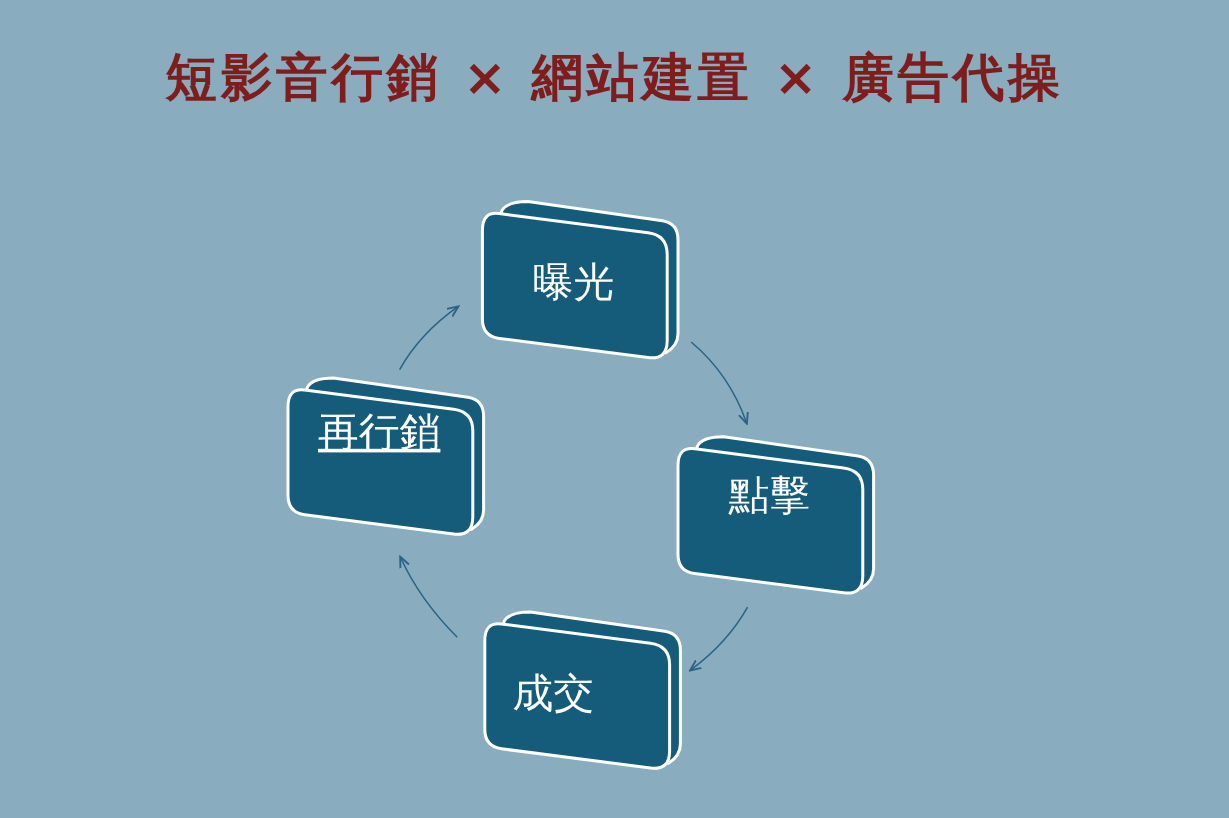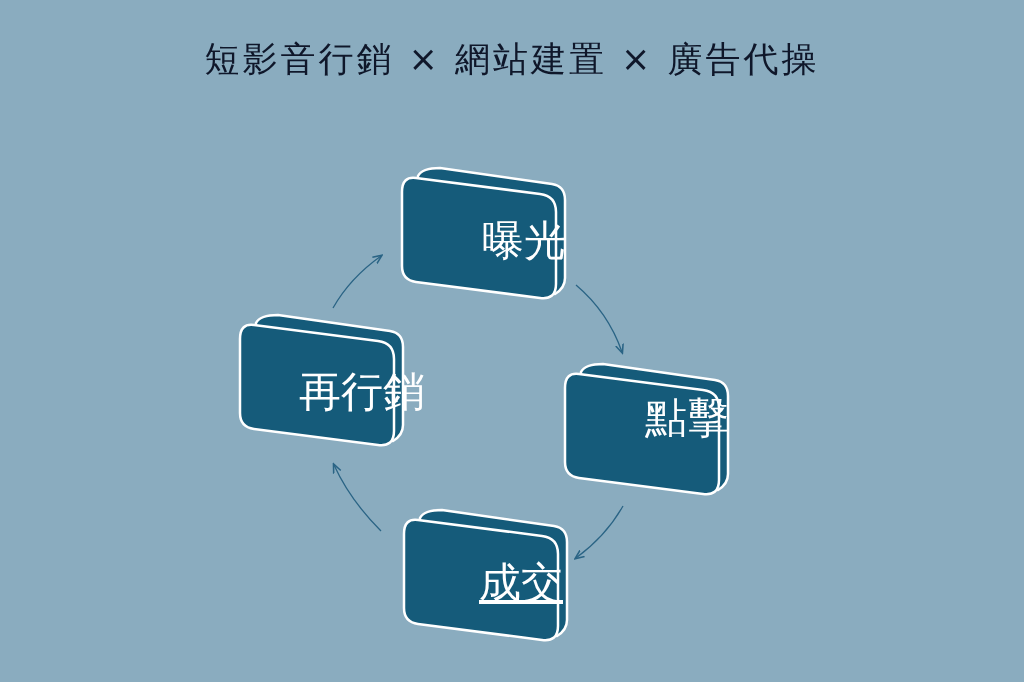--- a/index.html
+++ b/index.html
@@ -1,19 +1,19 @@
 <!DOCTYPE html>
 <html><head>
 <meta charset="utf-8">
 <style>
   html,body{margin:0;padding:0;}
   body{width:1024px;height:682px;background:#8aacbf;overflow:hidden;position:relative;font-family:"DejaVu Sans",sans-serif;}
-  .title{position:absolute;left:0;top:36px;width:1024px;text-align:center;font-size:35px;font-weight:normal;color:#0f172a;letter-spacing:3px;}
+  .title{position:absolute;left:0;top:36px;width:1024px;text-align:center;font-size:43px;font-weight:bold;color:#7f1d1d;letter-spacing:3px;}
   svg.diagram{position:absolute;left:0;top:0;}
-  .node-label{position:absolute;color:#ffffff;font-size:42px;text-align:center;width:150px;padding-left:46px;}
+  .node-label{position:absolute;color:#ffffff;font-size:34px;text-align:center;width:150px;}
 </style>
 </head>
 <body>
 
 <div class="title">短影音行銷 × 網站建置 × 廣告代操</div>
 
 <svg class="diagram" width="1024" height="682" viewBox="0 0 1024 682">
   <defs>
     <marker id="ah" markerWidth="8" markerHeight="8" refX="6" refY="4" orient="auto">
       <path d="M0,1 L7,4 L0,7" fill="none" stroke="#2a6485" stroke-width="1.2"></path>
@@ -30,14 +30,14 @@
   <path d="M333,308 Q350,278 381,256" fill="none" stroke="#2a6485" stroke-width="1.3" marker-end="url(#ah)"></path>
 
   <use href="#box" x="400" y="166"></use>
   <use href="#box" x="563" y="362"></use>
   <use href="#box" x="402" y="508"></use>
   <use href="#box" x="238" y="313"></use>
 </svg>
 
 <div class="node-label" style="left:403px;top:213px;">曝光</div>
 <div class="node-label" style="left:566px;top:390px;">點擊</div>
-<div class="node-label" style="left:400px;top:555px;text-decoration:underline;">成交</div>
-<div class="node-label" style="left:241px;top:364px;">再行銷</div>
+<div class="node-label" style="left:386px;top:555px;">成交</div>
+<div class="node-label" style="left:241px;top:338px;text-decoration:underline;">再行銷</div>
 
 </body></html>

